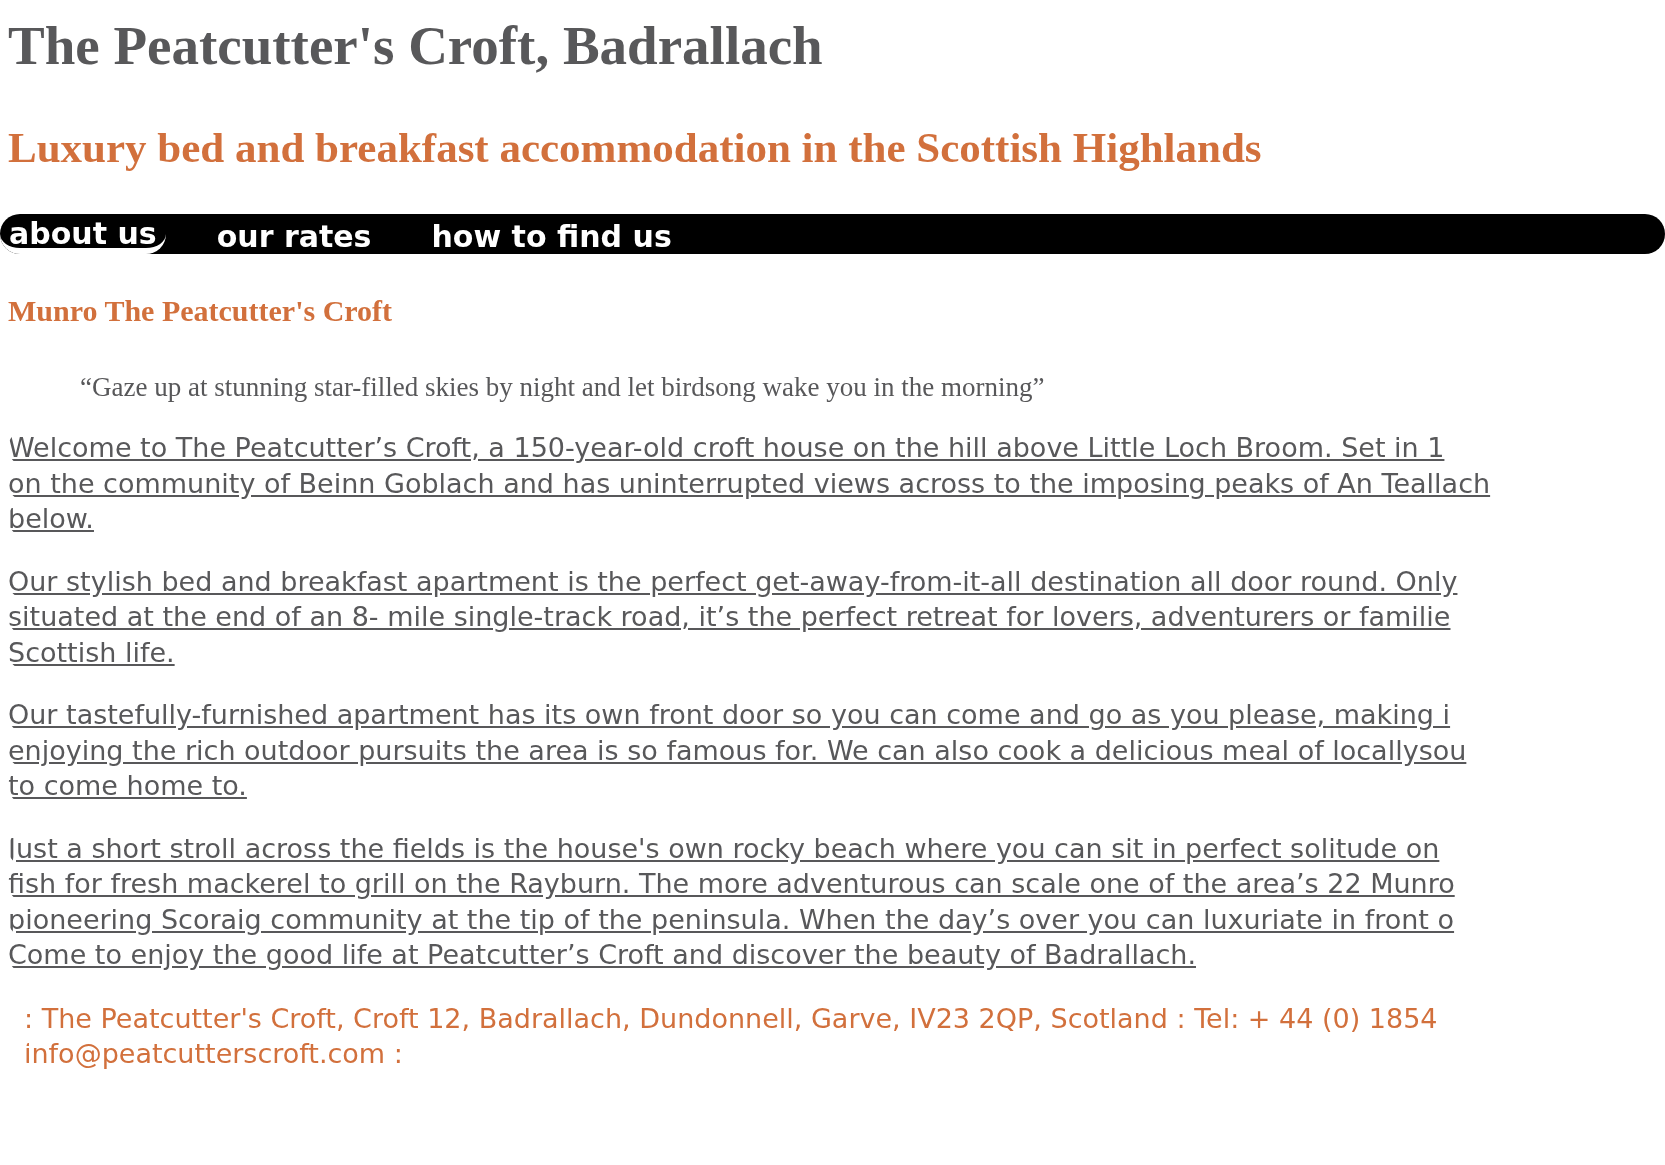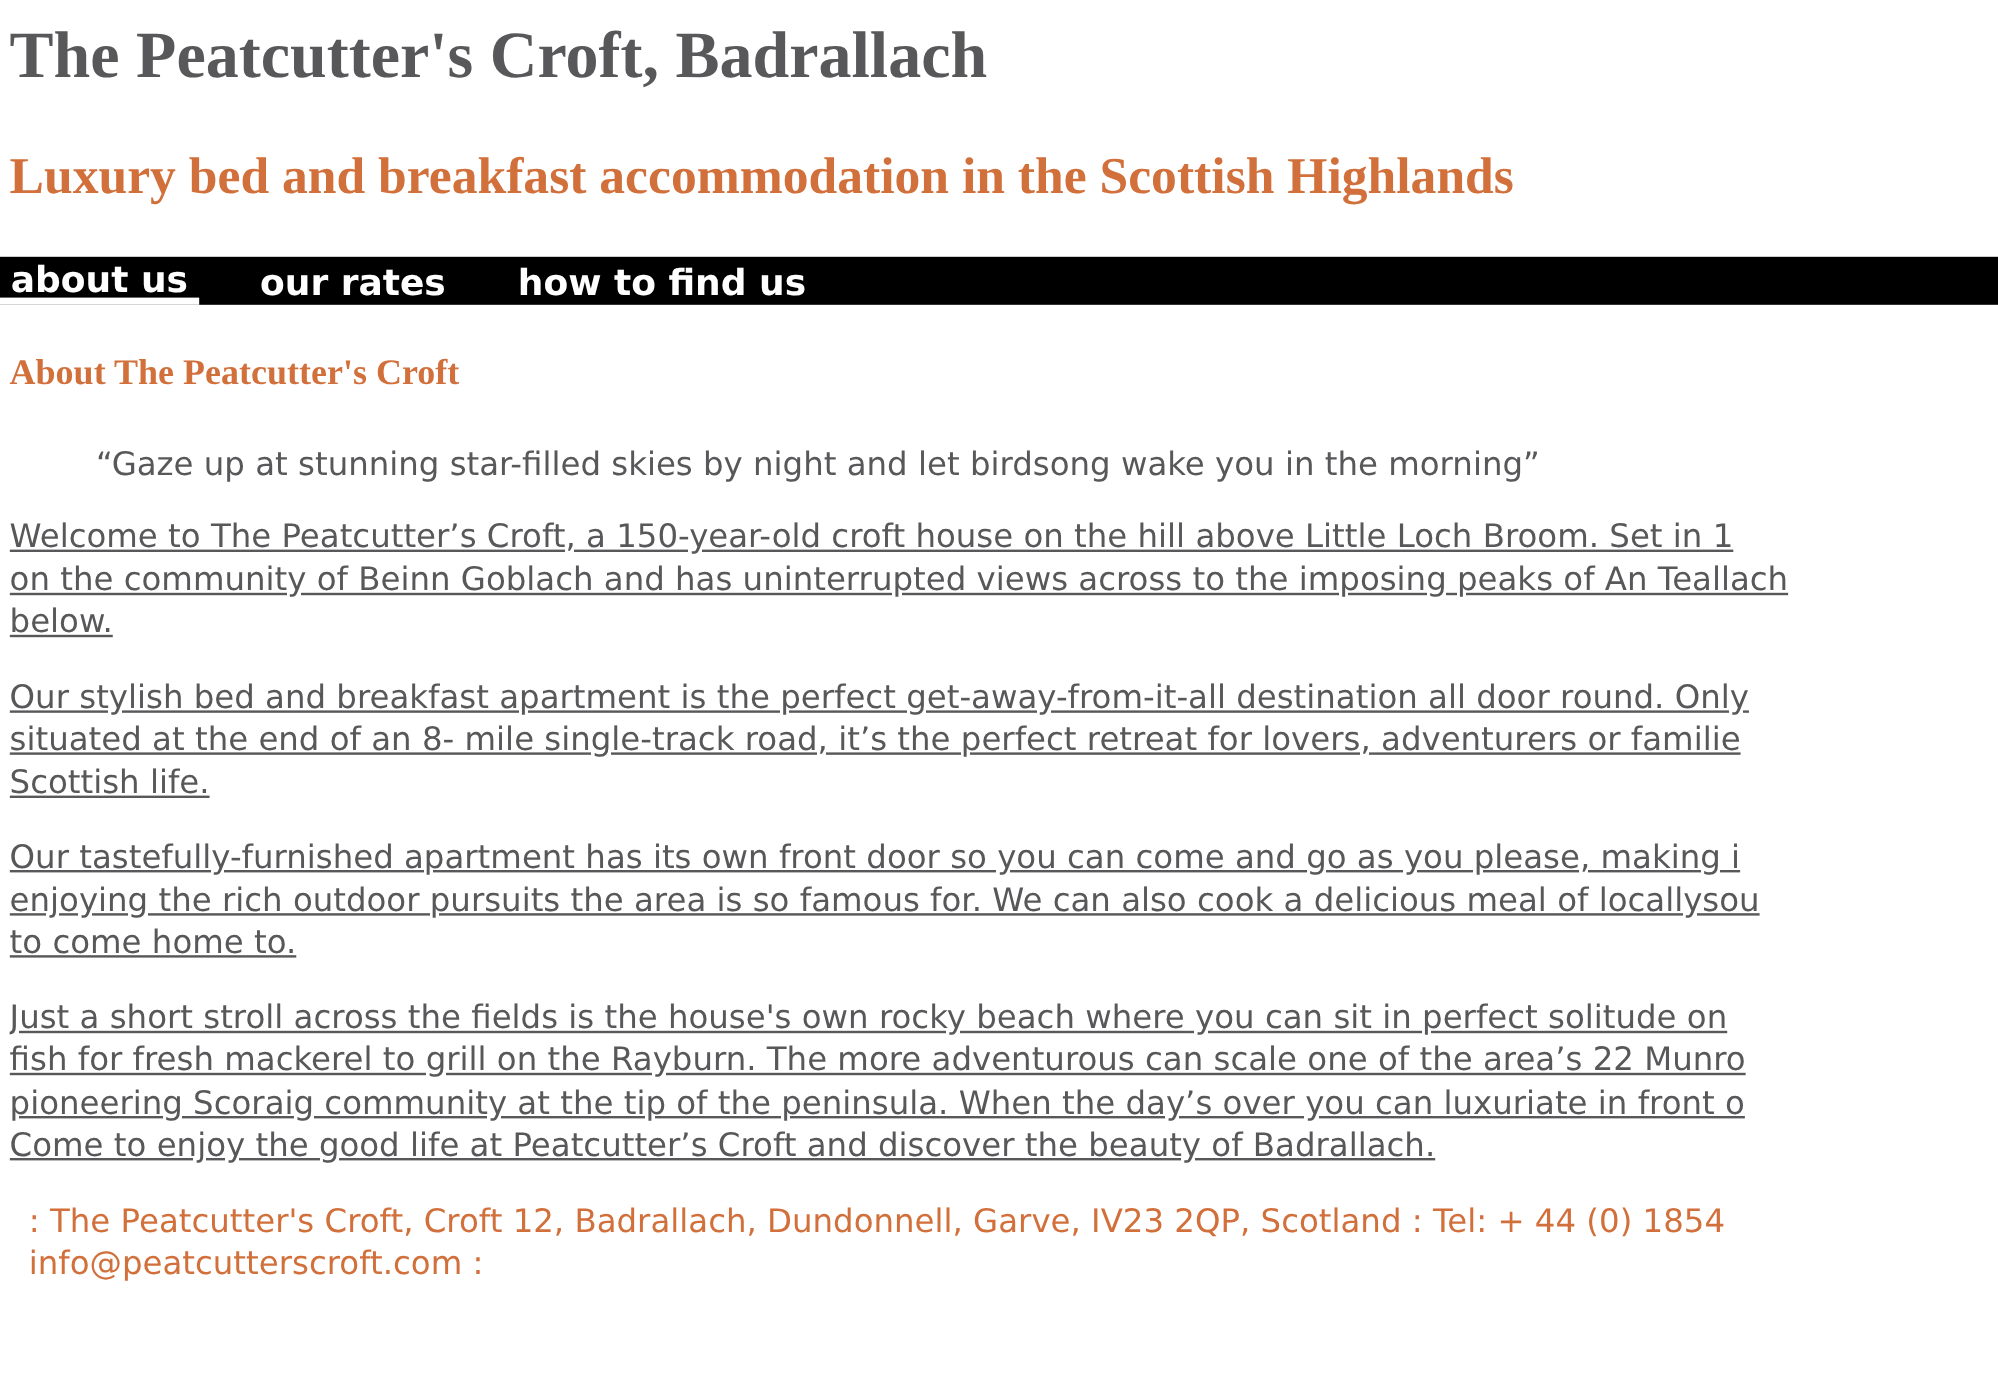--- a/index.html
+++ b/index.html
@@ -1,15 +1,15 @@
 <!DOCTYPE html>
 <html><head>
 <meta charset="utf-8">
 <style>
-  * { margin: 0; padding: 0; box-sizing: border-box; }
+  * { margin: 0; padding: 0; box-sizing: border-box; border-radius: 32px; }
   html, body { width: 1665px; height: 1165px; overflow: hidden; background: #ffffff; }
   body { font-family: "DejaVu Sans", sans-serif; }
 
   .page { width: 1665px; height: 1165px; overflow: hidden; }
 
   .site-title {
     font-family: "Liberation Serif", serif;
     font-weight: bold;
     font-size: 55px;
     color: #58585a;
@@ -55,20 +55,21 @@
     margin-top: 40px;
     white-space: nowrap;
   }
 
   .quote {
     margin-top: 44px;
     padding-left: 72px;
     font-size: 27px;
     color: #58585a;
     white-space: nowrap;
+    font-family: Liberation Serif, serif;
   }
 
   .paragraph { margin-top: 27px; }
   .body-line {
     font-size: 27px;
     line-height: 35.5px;
     color: #58585a;
     white-space: nowrap;
     overflow: hidden;
     text-decoration: underline;
@@ -93,21 +94,21 @@
   <h2 class="site-subtitle">Luxury bed and breakfast accommodation in the Scottish Highlands</h2>
 
   <nav class="navbar">
     <div class="nav-item active">about us</div>
     <div class="nav-item">our rates</div>
     <div class="nav-item">how to find us</div>
   </nav>
 
   <main class="content">
 
-    <h3 class="section-heading">About The Peatcutter's Croft</h3>
+    <h3 class="section-heading">Munro The Peatcutter's Croft</h3>
 
     <div class="quote">“Gaze up at stunning star-filled skies by night and let birdsong wake you in the morning”</div>
 
     <div class="paragraph">
       <div class="body-line">Welcome to The Peatcutter’s Croft, a 150-year-old croft house on the hill above Little Loch Broom. Set in 1</div>
       <div class="body-line">on the community of Beinn Goblach and has uninterrupted views across to the imposing peaks of An Teallach</div>
       <div class="body-line">below.</div>
     </div>
 
     <div class="paragraph">

